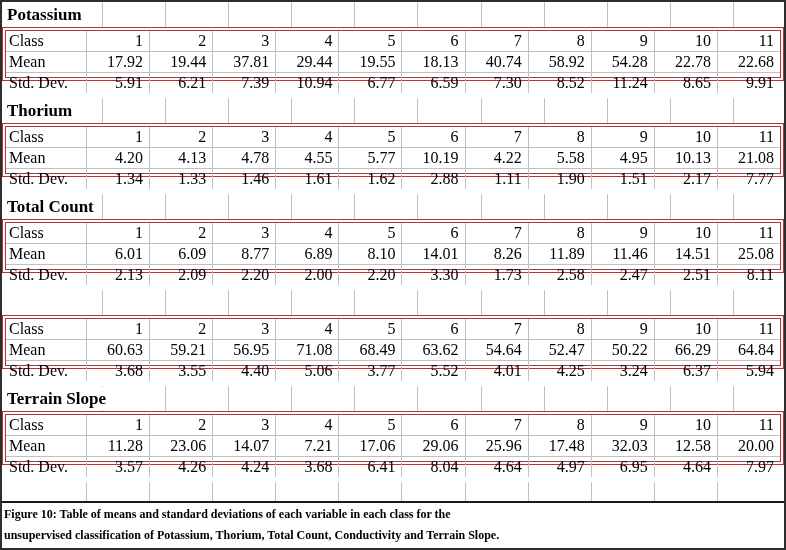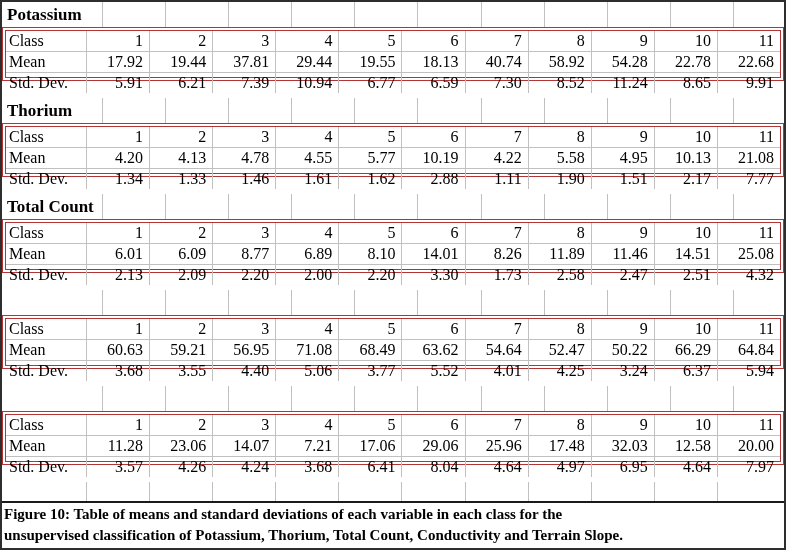--- a/index.html
+++ b/index.html
@@ -37,40 +37,40 @@
     background:#fff;white-space:nowrap;
     padding:0 7px 0 3px;
     font-weight:bold;font-size:17px;
   }
   .red-box{
     height:54px;
     border:4px double var(--red);
     display:flex;flex-direction:column;
   }
   .red-box .row{height:21px;display:flex;align-items:stretch;}
-  .red-box .row + .row{border-top:1px solid var(--grid);justify-content:center;}
+  .red-box .row + .row{border-top:1px solid var(--grid);}
   .cell{
     font-size:16px;line-height:20px;
     overflow:hidden;white-space:nowrap;
     display:flex;align-items:center;
   }
   .cell.label-col{width:80px;flex:none;padding-left:3px;justify-content:flex-start;}
   .cell.num{flex:1 1 0;border-left:1px solid var(--grid);justify-content:flex-end;padding-right:6px;}
   
   .spacer-row{
     height:19px;display:flex;align-items:stretch;padding:0 4px;
   }
   .spacer-row .cell{border-left:1px solid var(--grid);}
   .spacer-row .cell.label-col{border-left:none;}
   
   .caption-box{
     flex:1 1 auto;
     border-top:2px solid var(--caption-border);
     padding:1px 2px;
-    font-weight:bold;font-size:15px;line-height:21px;
+    font-weight:bold;font-size:12px;line-height:21px;
   }
   .caption-line{white-space:nowrap;}
 </style>
 </head>
 <body>
 
 <div class="sheet">
   <div>
   <section class="var-section">
     <div class="title-row">
@@ -246,21 +246,21 @@
             <div class="cell num">2.13</div>
             <div class="cell num">2.09</div>
             <div class="cell num">2.20</div>
             <div class="cell num">2.00</div>
             <div class="cell num">2.20</div>
             <div class="cell num">3.30</div>
             <div class="cell num">1.73</div>
             <div class="cell num">2.58</div>
             <div class="cell num">2.47</div>
             <div class="cell num">2.51</div>
-            <div class="cell num">4.32</div>
+            <div class="cell num">8.11</div>
           </div>
     </div>
   </section>
 
   <section class="var-section">
     <div class="title-row">
     <div class="cell label-col"></div>
           <div class="cell num"></div>
           <div class="cell num"></div>
           <div class="cell num"></div>
@@ -314,20 +314,21 @@
             <div class="cell num">4.25</div>
             <div class="cell num">3.24</div>
             <div class="cell num">6.37</div>
             <div class="cell num">5.94</div>
           </div>
     </div>
   </section>
 
   <section class="var-section">
     <div class="title-row">
+      <span class="title-text">Terrain Slope</span>
     <div class="cell label-col"></div>
           <div class="cell num"></div>
           <div class="cell num"></div>
           <div class="cell num"></div>
           <div class="cell num"></div>
           <div class="cell num"></div>
           <div class="cell num"></div>
           <div class="cell num"></div>
           <div class="cell num"></div>
           <div class="cell num"></div>

